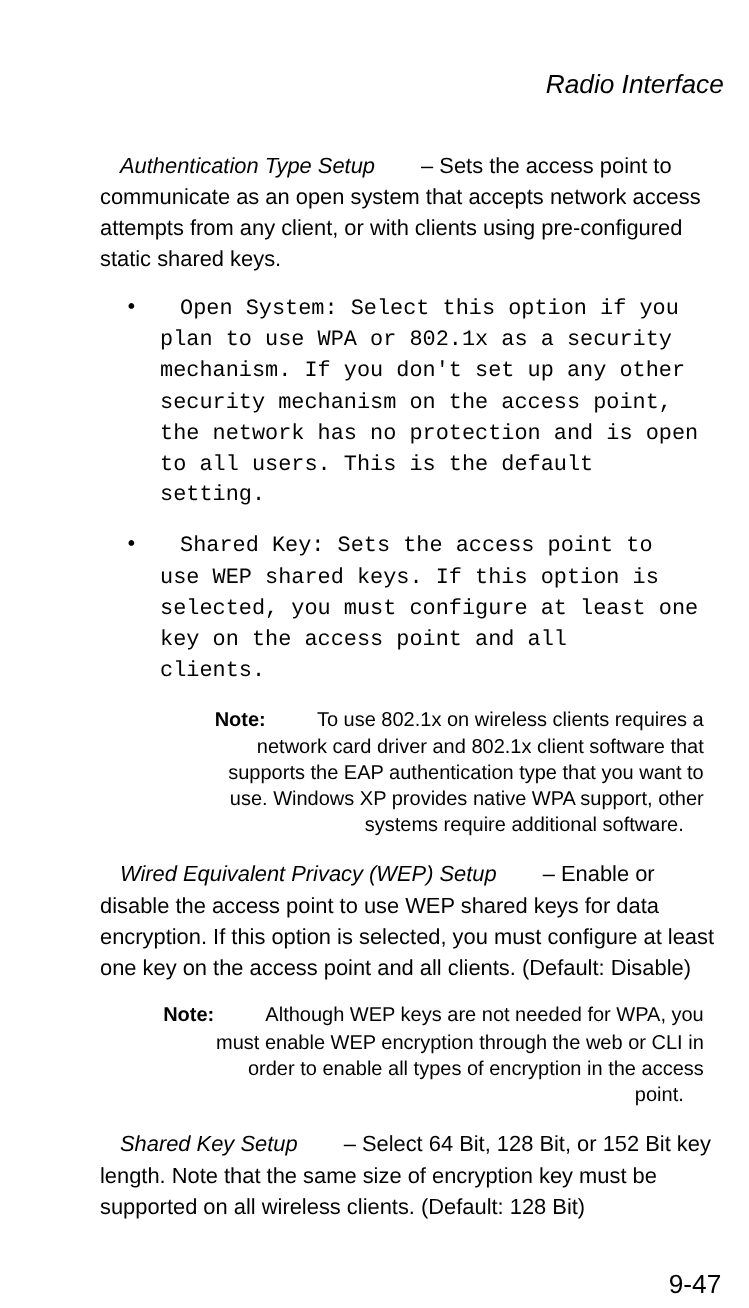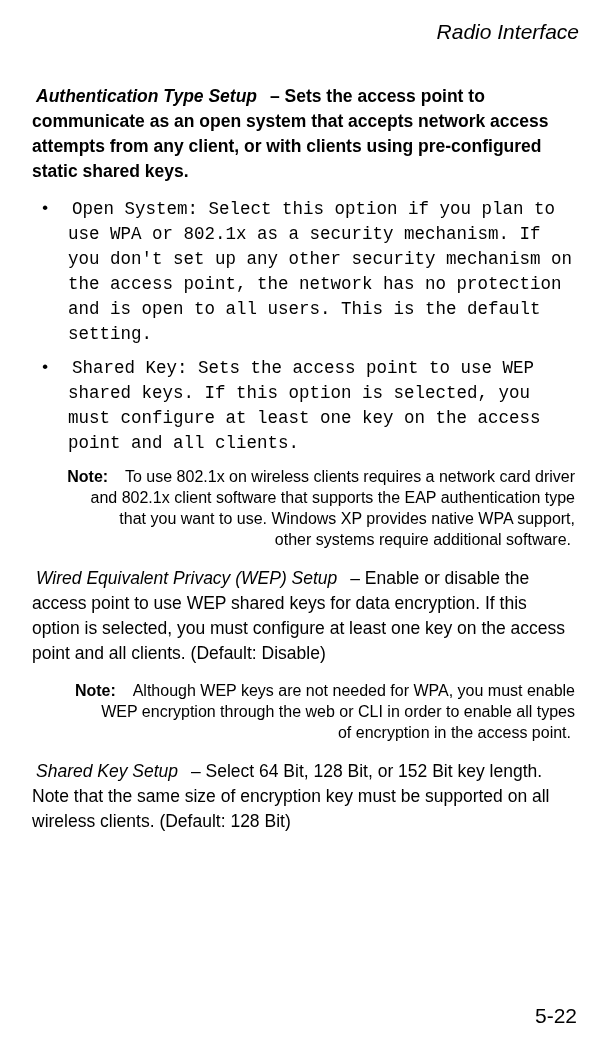--- a/index.html
+++ b/index.html
@@ -1,16 +1,16 @@
 <!DOCTYPE html>
 <html><head>
   <meta charset="utf-8">
   <style>
     * {
-      margin: 4px;
+      margin: 16px;
       padding: 0;
       box-sizing: border-box;
     }
     body {
       width: 599px;
       height: 1046px;
       background: #fff;
       font-family: Arial, Helvetica, sans-serif;
       color: #000;
       position: relative;
@@ -23,21 +23,20 @@
       font-family: Arial, Helvetica, sans-serif;
       margin-bottom: 40px;
       padding-right: 0;
     }
     .content {
       font-size: 17.5px;
       line-height: 1.4;
     }
     .para {
       margin-bottom: 8px;
-      font-weight: bold;
     }
     .italic-lead {
       font-style: italic;
     }
     .bullet-list {
       list-style: none;
       margin-top: 6px;
       margin-bottom: 10px;
     }
     .bullet-list li {
@@ -114,14 +113,14 @@
     </span>
   </div>
 
   <p class="section-para">
     <span class="italic-lead">Shared Key Setup</span><span> – Select 64 Bit, 128 Bit, or 152 Bit key length. Note that the same size of encryption key must be supported on all wireless clients. (Default: 128 Bit)</span>
   </p>
 
 </div>
 
 <div class="page-number">
-  <span>5-22</span>
+  <span>9-47</span>
 </div>
 
 </body></html>

